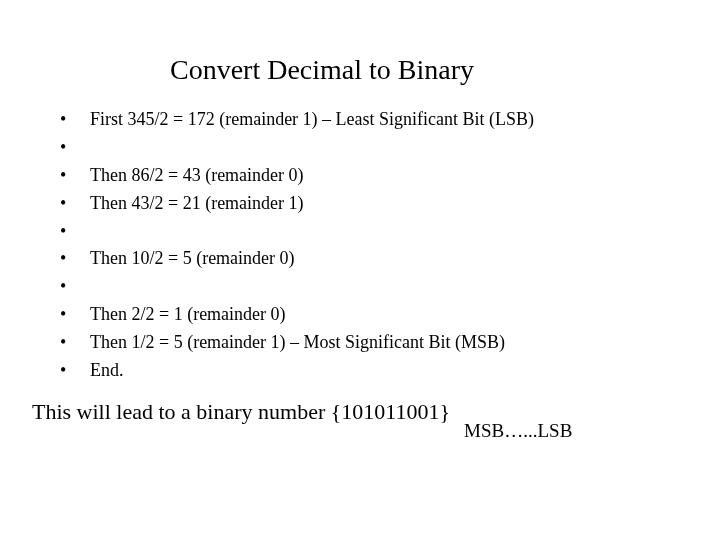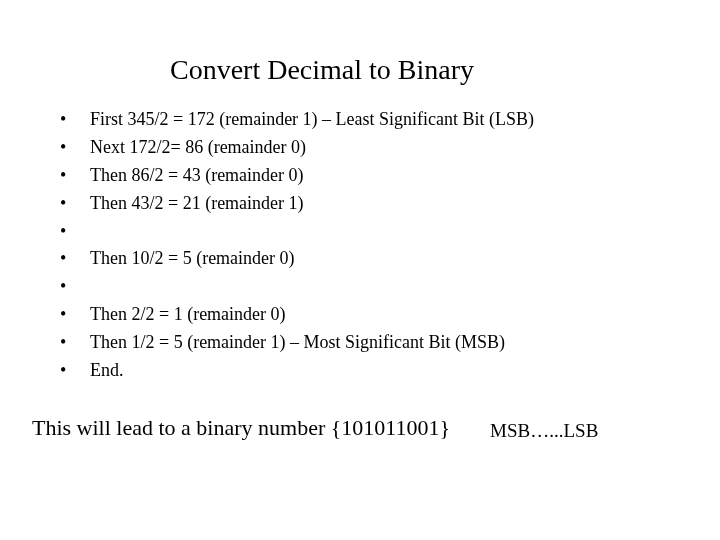--- a/index.html
+++ b/index.html
@@ -40,22 +40,21 @@
     text-align: left;
   }
   .closing {
     font-size: 22px;
     padding-left: 32px;
     padding-top: 10px;
     line-height: 1.55;
   }
   .closing-line1 {
     display: flex;
-    align-items: flex-end;
-    gap: 26px;
+    align-items: flex-start;
   }
   .msb-lsb {
     font-size: 19px;
     padding-left: 14px;
     margin-top: 21px;
   }
   .closing-line2 {
     padding-left: 86px;
   }
 </style>
@@ -66,21 +65,20 @@
 
   <div class="title">Convert Decimal to Binary</div>
 
   <ul class="bullets">
     <li>
         <span class="dot">•</span>
         <span>First 345/2 = 172 (remainder 1) – Least Significant Bit (LSB)</span>
       </li>
     <li>
         <span class="dot">•</span>
-        <span>Next 172/2= 86 (remainder 0)</span>
       </li>
     <li>
         <span class="dot">•</span>
         <span>Then 86/2 = 43 (remainder 0)</span>
       </li>
     <li>
         <span class="dot">•</span>
         <span>Then 43/2 = 21 (remainder 1)</span>
       </li>
     <li>

